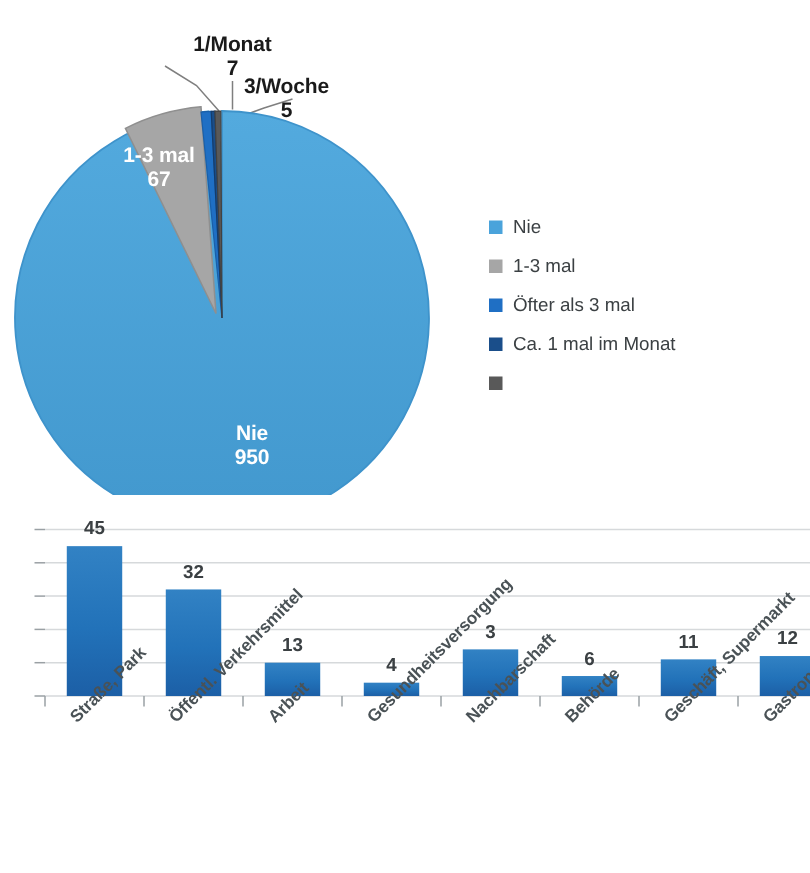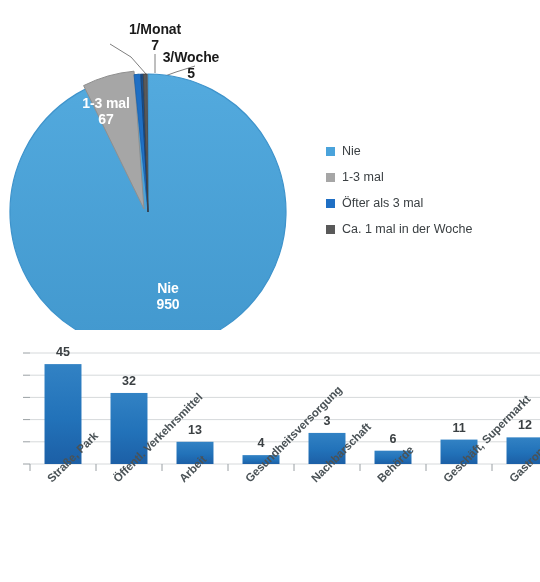--- a/index.html
+++ b/index.html
@@ -150,22 +150,25 @@
       </div>
       <div class="legend-row">
         <span class="legend-swatch" style="background:#A6A6A6"></span>
         <span class="legend-text">1-3 mal</span>
       </div>
       <div class="legend-row">
         <span class="legend-swatch" style="background:#1F6FC4"></span>
         <span class="legend-text">Öfter als 3 mal</span>
       </div>
       <div class="legend-row">
+        <span class="legend-swatch" style="background:#1A4E8A"></span>
+        <span class="legend-text">Ca. 1 mal im Monat</span>
+      </div>
+      <div class="legend-row">
         <span class="legend-swatch" style="background:#595959"></span>
-        <span class="legend-text">Ca. 1 mal in der Woche</span>
       </div>
     </div>
   </div>
 
   <div class="bar-section">
     <svg class="bar-svg" width="540" height="247" viewBox="0 0 540 247">
       <defs>
         <linearGradient id="barGrad" x1="0" y1="0" x2="0" y2="1">
           <stop offset="0%" stop-color="#3282C4"></stop>
           <stop offset="55%" stop-color="#2272B9"></stop>

